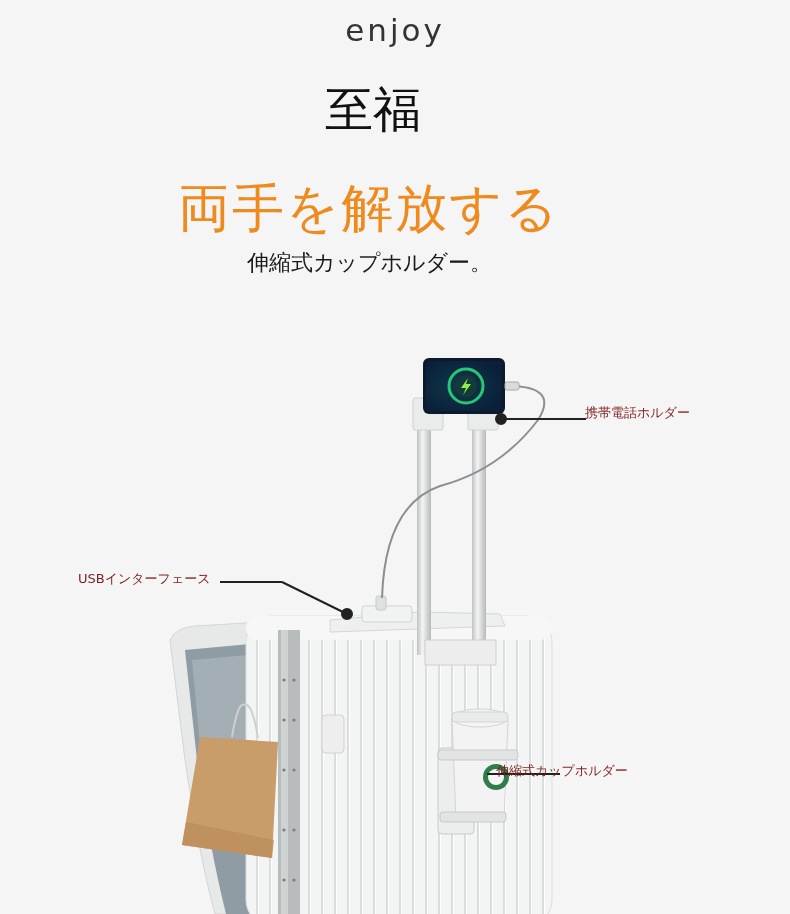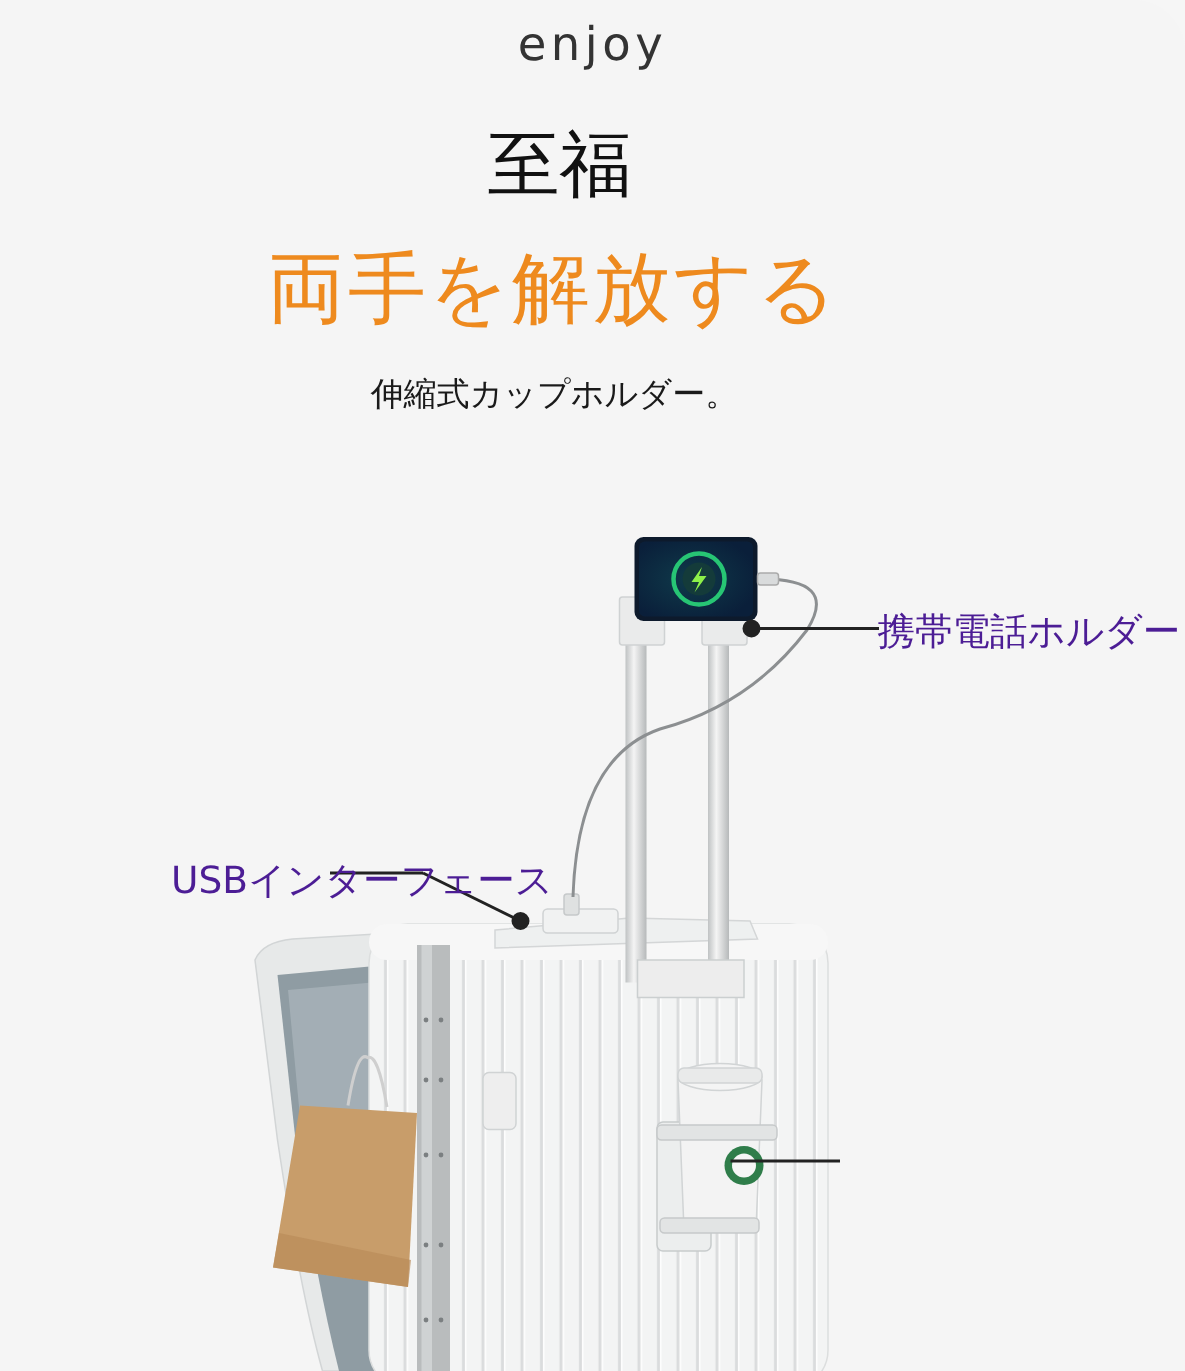--- a/index.html
+++ b/index.html
@@ -18,29 +18,29 @@
   .enjoy {
     position: absolute; top: 12px; left: 0; width: 790px; text-align: center;
     font-size: 31px; letter-spacing: 3px; color: #333;
     font-family: "DejaVu Sans", sans-serif;
   }
   .title {
     position: absolute; top: 78px; left: 325px;
     font-size: 48px; color: #111; font-weight: 400;
   }
   .headline {
-    position: absolute; top: 158px; left: 178px;
+    position: absolute; top: 174px; left: 178px;
     font-size: 52px; color: #ee8a1e; letter-spacing: 2px;
   }
   .subtitle {
     position: absolute; top: 248px; left: 247px;
     font-size: 22px; color: #1a1a1a;
   }
   .callout {
-    position: absolute; font-size: 25px; color: #4c1d95; white-space: nowrap;
+    position: absolute; font-size: 13px; color: #7f1d1d; white-space: nowrap;
   }
   .scene { position: absolute; left: 0; top: 0; width: 790px; height: 914px; }
 </style>
 </head>
 <body>
 
 <div class="page">
 
   <div class="enjoy">enjoy</div>
   <div class="title">至福</div>
@@ -140,15 +140,16 @@
       <line x1="501" y1="419" x2="586" y2="419"></line>
       <circle cx="501" cy="419" r="5"></circle>
       <line x1="220" y1="582" x2="282" y2="582"></line>
       <line x1="282" y1="582" x2="347" y2="614"></line>
       <circle cx="347" cy="614" r="5"></circle>
       <line x1="487" y1="774" x2="560" y2="774"></line>
     </g>
   </svg>
 
   <div class="callout" style="left:585px; top:404px;">携帯電話ホルダー</div>
-  <div class="callout" style="left:78px; top:570px;margin-left:36px;">USBインターフェース</div>
+  <div class="callout" style="left:78px; top:570px;">USBインターフェース</div>
+  <div class="callout" style="left:496px; top:762px;">伸縮式カップホルダー</div>
 
 </div>
 
 </body></html>

